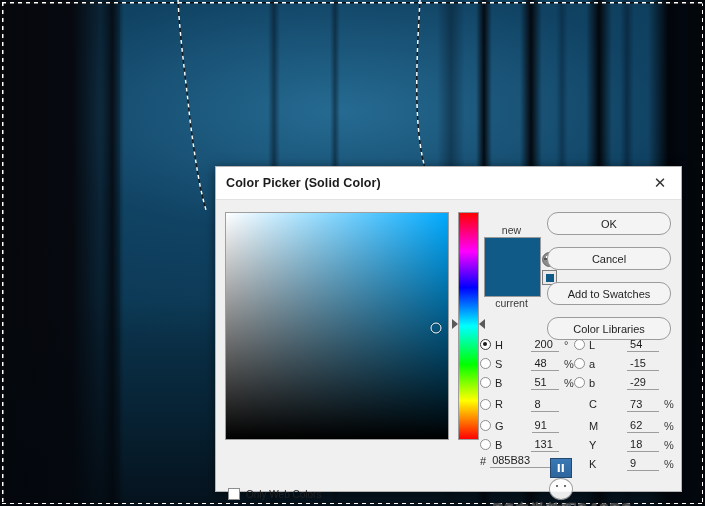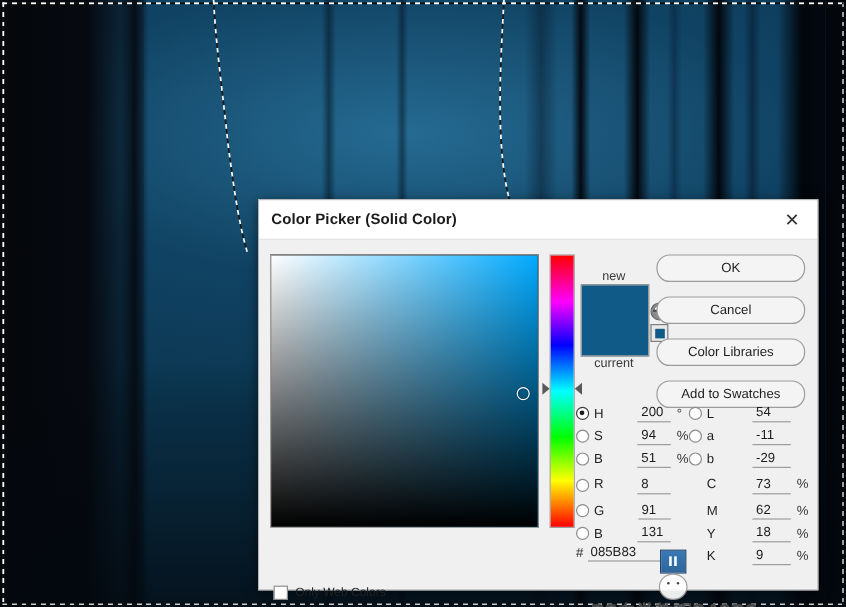--- a/index.html
+++ b/index.html
@@ -181,37 +181,37 @@
       <div class="warnbox">
         <div class="gamut"></div>
         <div class="webcube">
             <i id="cubeInner" style="background: rgb(15, 90, 134);"></i>
           </div>
       </div>
 
       <div class="btns">
         <div class="btn">OK</div>
         <div class="btn">Cancel</div>
+        <div class="btn">Add to Swatches</div>
         <div class="btn">Color Libraries</div>
-        <div class="btn">Add to Swatches</div>
       </div>
 
       <div class="nums">
 
         <div class="ncol a">
           <div class="nrow">
             <span class="radio on"></span>
             <span class="nlab">H</span>
             <span class="nval">200</span>
             <span class="nunit">°</span>
           </div>
           <div class="nrow">
             <span class="radio"></span>
             <span class="nlab">S</span>
-            <span class="nval">94</span>
+            <span class="nval">48</span>
             <span class="nunit">%</span>
           </div>
           <div class="nrow">
             <span class="radio"></span>
             <span class="nlab">B</span>
             <span class="nval">51</span>
             <span class="nunit">%</span>
           </div>
           <div class="nrow" style="height:24px">
             <span class="radio"></span>
@@ -236,21 +236,21 @@
         <div class="ncol b">
           <div class="nrow">
             <span class="radio"></span>
             <span class="nlab">L</span>
             <span class="nval">54</span>
             <span class="nunit"></span>
           </div>
           <div class="nrow">
             <span class="radio"></span>
             <span class="nlab">a</span>
-            <span class="nval">-11</span>
+            <span class="nval">-15</span>
             <span class="nunit"></span>
           </div>
           <div class="nrow">
             <span class="radio"></span>
             <span class="nlab">b</span>
             <span class="nval">-29</span>
             <span class="nunit"></span>
           </div>
           <div class="nrow" style="height:24px">
             <span class="radio ghost"></span>

